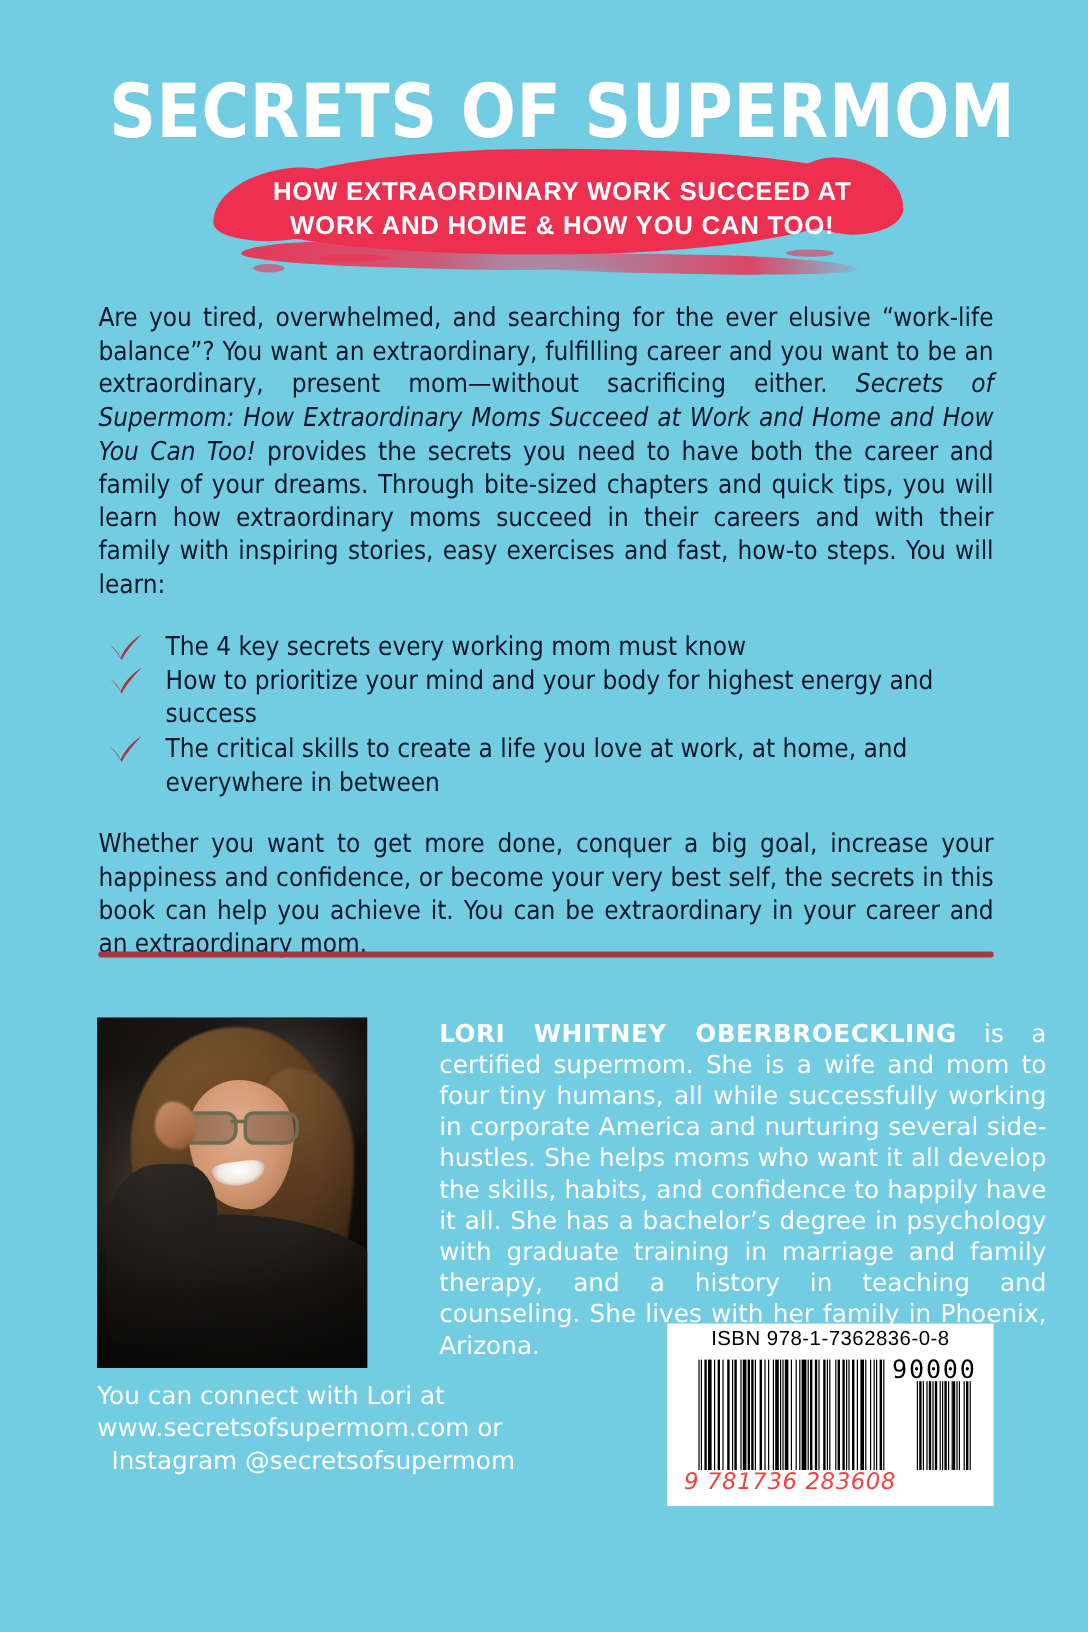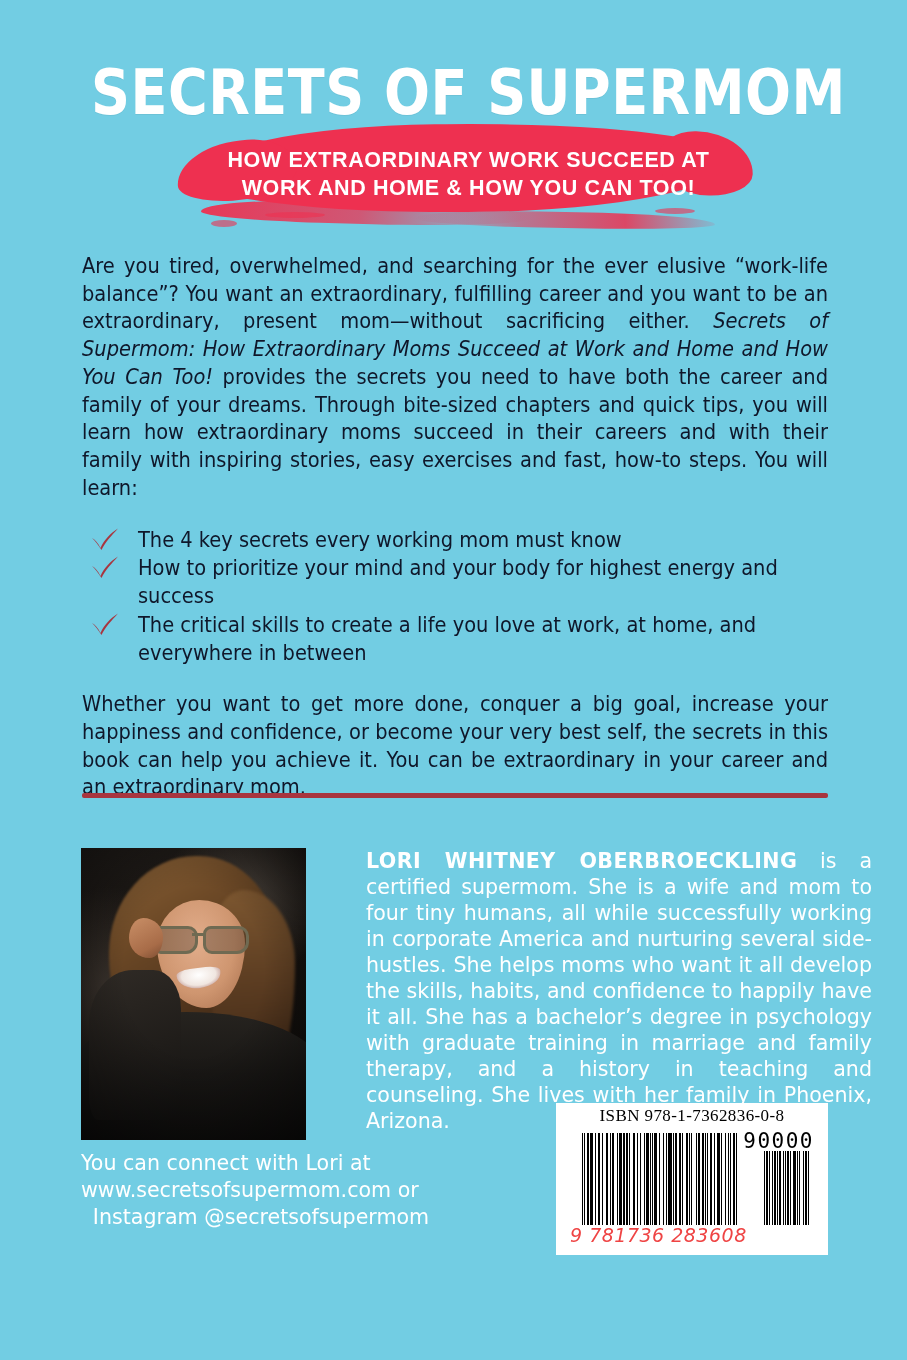--- a/index.html
+++ b/index.html
@@ -323,21 +323,21 @@
     height: 152px;
     background: #ffffff;
     padding: 0;
   }
   .isbn-text {
     position: absolute;
     left: 0;
     top: 3px;
     width: 272px;
     text-align: center;
-    font-family: Liberation Serif, serif;
+    font-family: Liberation Sans, sans-serif;
     font-size: 17px;
     letter-spacing: 0.4px;
     color: #000000;
   }
   .addon-text {
     position: absolute;
     right: 14px;
     top: 26px;
     font-family: "DejaVu Sans Mono", "Liberation Mono", monospace;
     font-size: 21px;

